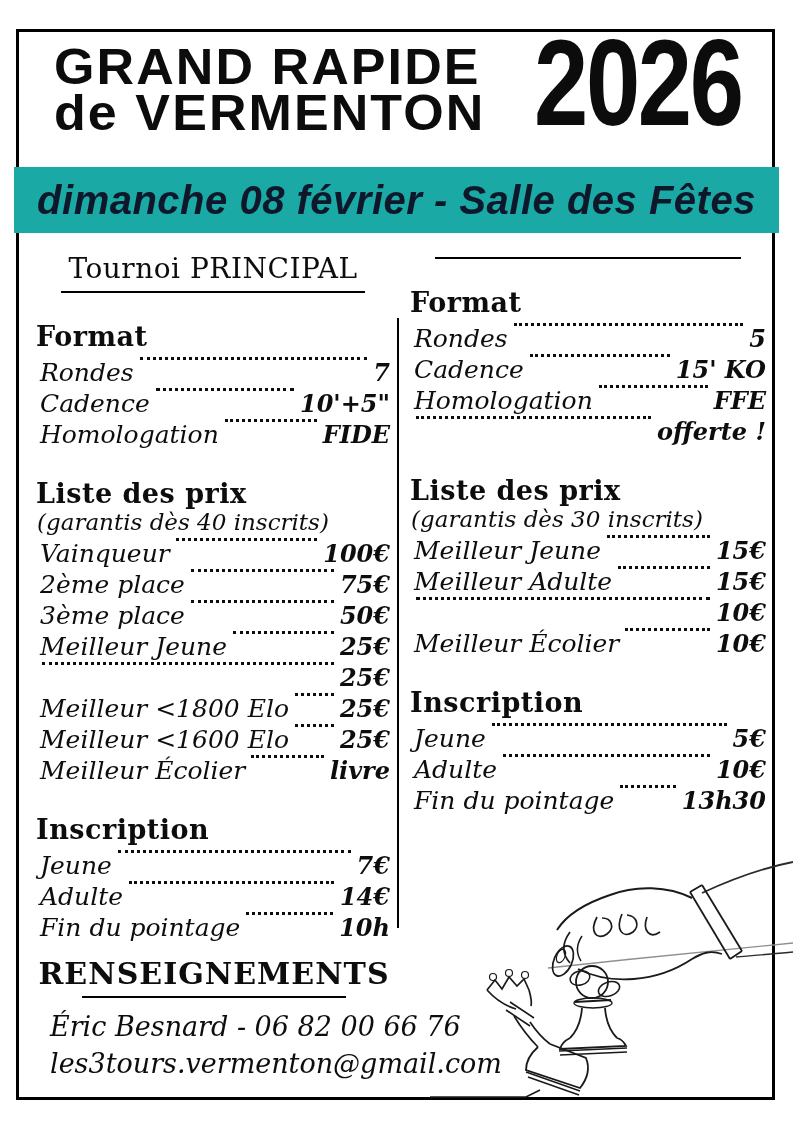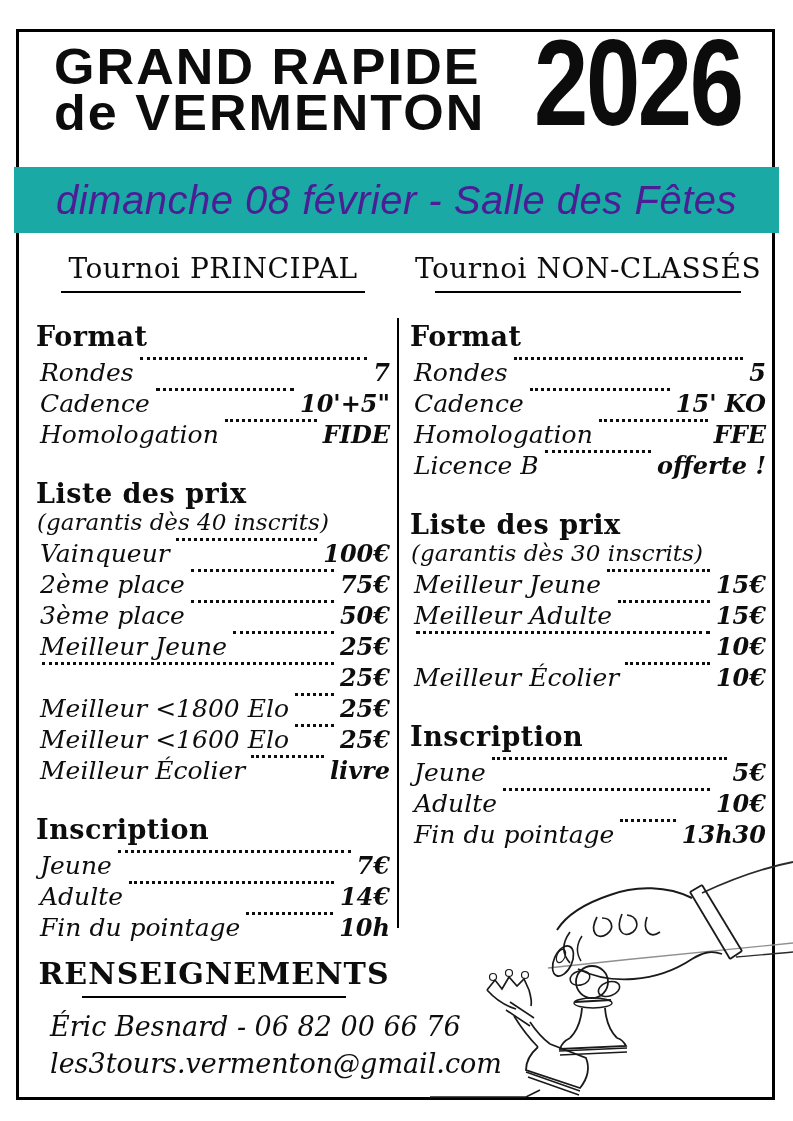--- a/index.html
+++ b/index.html
@@ -20,22 +20,22 @@
   }
   .year{
     position:absolute;left:534px;top:28px;
     font-family:"Liberation Sans",sans-serif;font-weight:700;
     font-size:122px;line-height:110px;letter-spacing:-3px;color:#0c0c0c;
     transform:scaleX(0.80);transform-origin:left top;
   }
   .banner{
     position:absolute;left:14px;top:167px;width:765px;height:66px;
     display:flex;align-items:center;justify-content:center;
-    color:#4c1d95;font-family:"Liberation Sans",sans-serif;
-    font-weight:400;font-style:italic;font-size:40px;letter-spacing:0.5px;
+    color:#0f172a;font-family:"Liberation Sans",sans-serif;
+    font-weight:700;font-style:italic;font-size:40px;letter-spacing:0.5px;
     white-space:nowrap;
   }
   
   .col{position:absolute;top:252px;}
   .col-left{left:36px;width:354px;}
   .col-right{left:410px;width:356px;}
   .col-title{
     font-family:"DejaVu Serif",serif;font-weight:400;font-size:28px;line-height:34px;
     text-align:center;letter-spacing:0.5px;white-space:nowrap;
   }
@@ -172,21 +172,20 @@
         <div class="row">
           <span class="lbl">Fin du pointage</span>
           <span class="dots"></span>
           <span class="val">10h</span>
         </div>
       </div>
   </div>
 </section>
 
 <section class="col col-right">
-  <div class="col-title">Tournoi NON-CLASSÉS</div>
   <div class="col-underline"></div>
 
   <div class="sec">
     <h3 class="sec-heading">Format</h3>
     <div>
         <div class="row">
           <span class="lbl">Rondes</span>
           <span class="dots"></span>
           <span class="val">5</span>
         </div>
@@ -194,21 +193,20 @@
           <span class="lbl">Cadence</span>
           <span class="dots"></span>
           <span class="val">15' KO</span>
         </div>
         <div class="row">
           <span class="lbl">Homologation</span>
           <span class="dots"></span>
           <span class="val">FFE</span>
         </div>
         <div class="row">
-          <span class="lbl">Licence B</span>
           <span class="dots"></span>
           <span class="val">offerte !</span>
         </div>
       </div>
   </div>
 
   <div class="sec">
     <h3 class="sec-heading">Liste des prix</h3>
     <div class="subtitle">(garantis dès 30 inscrits)</div>
     <div>

